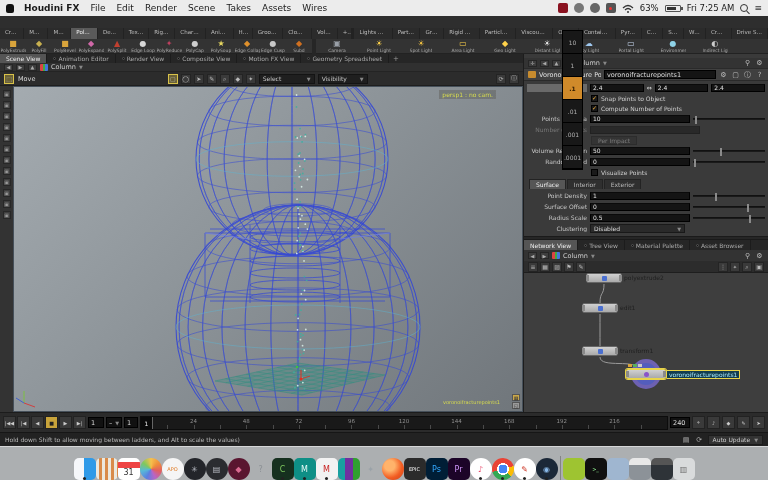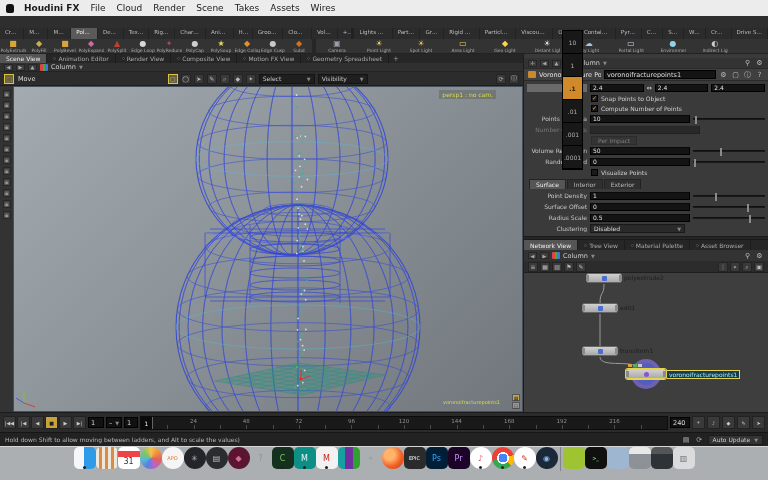--- a/index.html
+++ b/index.html
@@ -130,46 +130,66 @@
   #playhead{position:absolute;left:0;top:0;width:12px;height:14px;background:#0a0a0a;border-right:1px solid #666;color:#eee;font-size:6px;display:flex;align-items:center;justify-content:center;}
 
   
   #statusbar{position:absolute;top:432px;left:0;width:768px;height:14px;background:#222;display:flex;align-items:center;padding:0 5px;border-top:1px solid #161616;}
   #status-msg{font-size:6px;color:#b8b8b8;}
   #status-right{margin-left:auto;display:flex;align-items:center;gap:4px;}
   .sico{width:9px;height:9px;color:#aaa;font-size:7px;display:flex;align-items:center;justify-content:center;}
   #update-combo{height:10px;background:#333;border:1px solid #1c1c1c;color:#ccc;font-size:6px;display:flex;align-items:center;gap:4px;padding:0 4px;}
 
   
-  #dock{position:absolute;top:446px;left:0;width:768px;height:34px;background:rgba(208,211,214,.78);border-top:1px solid rgba(255,255,255,.5);display:flex;align-items:flex-start;justify-content:center;gap:0;}
+  #dock{position:absolute;top:446px;left:0;width:768px;height:34px;background:rgba(208,211,214,.78);border-top:1px solid rgba(255,255,255,.5);display:flex;align-items:flex-end;justify-content:center;gap:0;}
   .dock-item{position:relative;width:22px;height:22px;border-radius:5px;display:flex;align-items:center;justify-content:center;font-size:8px;overflow:hidden;}
   .dock-item.circle{border-radius:50%;}
   .dock-item.run:after{content:"";position:absolute;bottom:0px;left:9px;width:3px;height:3px;border-radius:50%;background:#222;}
   .dock-sep{width:1px;height:24px;background:rgba(90,90,90,.5);margin:0 2px;}
   .dock-item[data-name="dock-calendar"]{background:#fff;flex-direction:column;}
   .dock-item[data-name="dock-calendar"]:before{content:"";width:100%;height:6px;background:#e44;}
   .dock-item[data-name="dock-calendar"] span{font-size:8px;color:#333;line-height:9px;}
 </style>
 </head>
 <body>
 
 <div id="screen" data-name="screen">
 
   <div id="menubar" data-name="menubar">
     <div class="apple" data-name="apple-logo-icon"></div>
     <div id="menu-items" data-name="menubar-items" style="display:flex;">
         <div class="mitem bold" data-name="menu-item-houdini-fx">Houdini FX</div>
         <div class="mitem" data-name="menu-item-file">File</div>
-        <div class="mitem" data-name="menu-item-edit">Cloud</div>
+        <div class="mitem" data-name="menu-item-edit">Edit</div>
         <div class="mitem" data-name="menu-item-render">Render</div>
         <div class="mitem" data-name="menu-item-window">Scene</div>
         <div class="mitem" data-name="menu-item-takes">Takes</div>
         <div class="mitem" data-name="menu-item-assets">Assets</div>
         <div class="mitem" data-name="menu-item-help">Wires</div>
       </div>
+    <div id="menu-status" data-name="menubar-status">
+      <div class="mchip" data-name="app-menu-icon" style="background:#8a1220;"></div>
+      <div class="mchip" data-name="display-menu-icon" style="background:#777;border-radius:50%;"></div>
+      <div class="mchip" data-name="camera-menu-icon" style="background:#666;border-radius:50%;"></div>
+      <div class="mchip" data-name="notification-menu-icon" style="background:#555;">
+          <span data-name="badge-dot" style="width:3px;height:3px;border-radius:50%;background:#e33;display:block;"></span>
+        </div>
+      <svg data-name="wifi-icon" width="12" height="9" viewBox="0 0 12 9">
+          <path d="M1 4 Q6 -1 11 4" fill="none" stroke="#333" stroke-width="1.2"></path>
+          <path d="M3 6 Q6 3 9 6" fill="none" stroke="#333" stroke-width="1.2"></path>
+          <circle cx="6" cy="8" r="1" fill="#333"></circle>
+        </svg>
+      <span class="mtime" data-name="battery-percent">63%</span>
+      <div class="bat" data-name="battery-icon">
+          <div class="fill" id="batfill" data-name="battery-fill" style="width: 9px;"></div>
+        </div>
+      <span class="mtime" data-name="menubar-clock">Fri 7:25 AM</span>
+      <div class="lens" data-name="spotlight-icon"></div>
+      <span data-name="control-center-icon" style="font-size:9px;color:#333;">≡</span>
+    </div>
   </div>
 
 
   <div id="shelf" data-name="shelf">
     <div id="shelf-tabs" data-name="shelf-tab-row">
         <div class="stab" data-name="shelf-tab-create">Create</div>
         <div class="stab" data-name="shelf-tab-modify">Modify</div>
         <div class="stab" data-name="shelf-tab-model">Model</div>
         <div class="stab active" data-name="shelf-tab-polygon">Polygon</div>
         <div class="stab" data-name="shelf-tab-deform">Deform</div>

